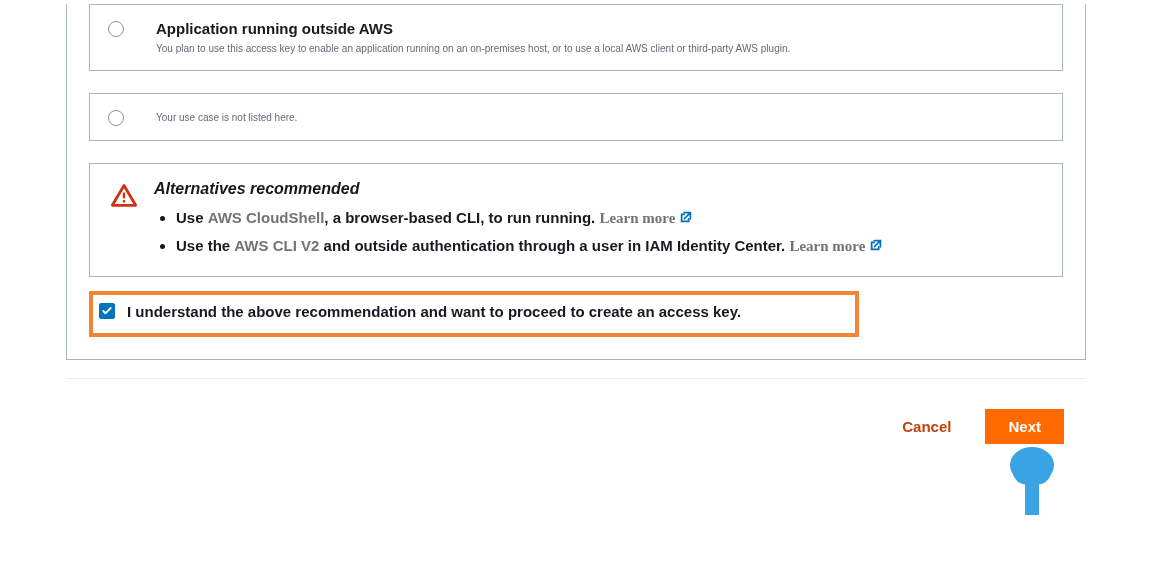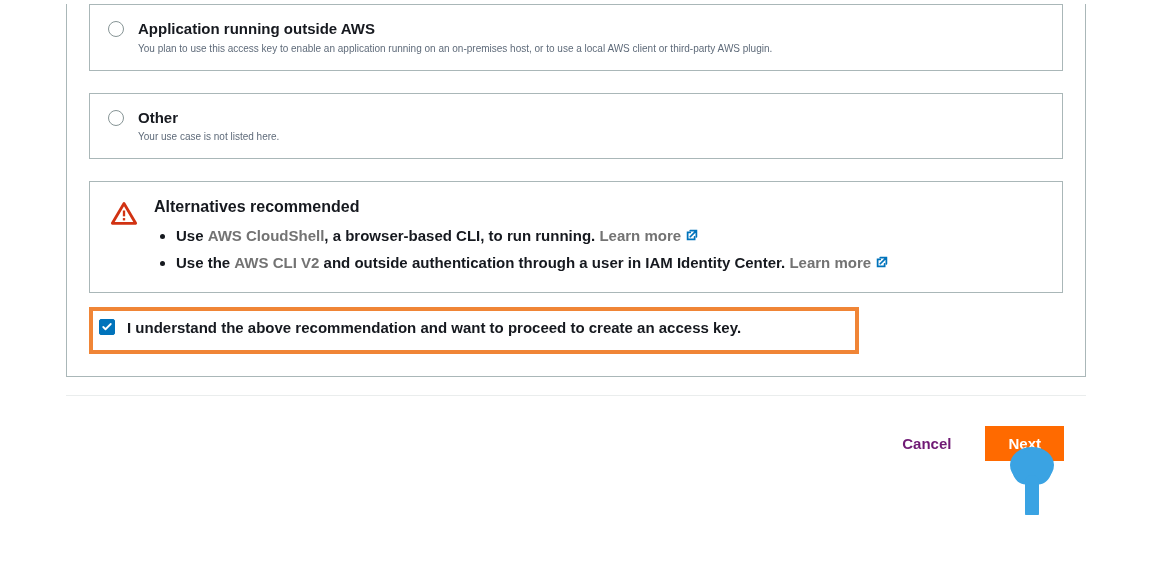--- a/index.html
+++ b/index.html
@@ -22,21 +22,21 @@
     border-top: none;
     padding: 0 22px 22px 22px;
   }
   .radio-option {
     border: 1px solid #aab7b8;
     padding: 14px 18px 14px 18px;
     margin-top: 4px;
     margin-bottom: 22px;
     display: flex;
     align-items: flex-start;
-    gap: 14px;
+    gap: 32px;
     cursor: pointer;
   }
   .radio-option:last-of-type { margin-bottom: 22px; }
   .radio-circle {
     width: 16px;
     height: 16px;
     border: 1.5px solid #879596;
     border-radius: 50%;
     flex-shrink: 0;
     margin-top: 2px;
@@ -64,38 +64,39 @@
     flex-shrink: 0;
     width: 28px;
     height: 28px;
     margin-top: 2px;
   }
   .alert-body { flex: 1; }
   .alert-title {
     font-weight: 700;
     font-size: 16px;
     margin-bottom: 6px;
+    font-style: italic;
   }
   .alert-body ul {
     list-style: disc;
     padding-left: 22px;
   }
   .alert-body li {
     font-size: 15px;
     line-height: 1.8;
     color: #16191f;
     font-weight: 600;
   }
   .alert-body li .link {
     color: #737373;
     font-weight: 700;
     text-decoration: none;
     cursor: pointer;
   }
-  .alert-body li .link.nonbold { font-weight: 600; }
+  .alert-body li .link.nonbold { font-weight: 600; font-family: Liberation Serif, serif; }
   .ext-icon {
     display: inline-block;
     width: 14px;
     height: 14px;
     vertical-align: -1px;
     margin-left: 4px;
   }
   .consent-row {
     display: flex;
     align-items: flex-start;
@@ -131,21 +132,21 @@
     justify-content: flex-end;
     align-items: center;
     gap: 16px;
     padding: 30px 22px 10px 0;
     border-top: 1px solid #eaeded;
     margin-top: 18px;
   }
   .btn-cancel {
     background: none;
     border: none;
-    color: #701a75;
+    color: #c2410c;
     font-weight: 700;
     font-size: 15px;
     padding: 8px 18px;
     cursor: pointer;
   }
   .btn-next {
     background: #ff6a00;
     border: 1px solid #ff6a00;
     color: #fff;
     font-weight: 700;
@@ -173,21 +174,20 @@
       <div class="radio-circle"></div>
       <div class="radio-texts">
         <div class="radio-title">Application running outside AWS</div>
         <div class="radio-desc">You plan to use this access key to enable an application running on an on-premises host, or to use a local AWS client or third-party AWS plugin.</div>
       </div>
     </div>
 
     <div class="radio-option">
       <div class="radio-circle"></div>
       <div class="radio-texts">
-        <div class="radio-title">Other</div>
         <div class="radio-desc">Your use case is not listed here.</div>
       </div>
     </div>
 
     <div class="alert-box">
       <div class="alert-icon">
         <svg viewBox="0 0 24 24" width="28" height="28">
           <path d="M12 3 L22 20 L2 20 Z" fill="none" stroke="#d13212" stroke-width="2.4" stroke-linejoin="round"></path>
           <rect x="11" y="9" width="2" height="5" fill="#d13212"></rect>
           <rect x="11" y="15.5" width="2" height="2" fill="#d13212"></rect>

